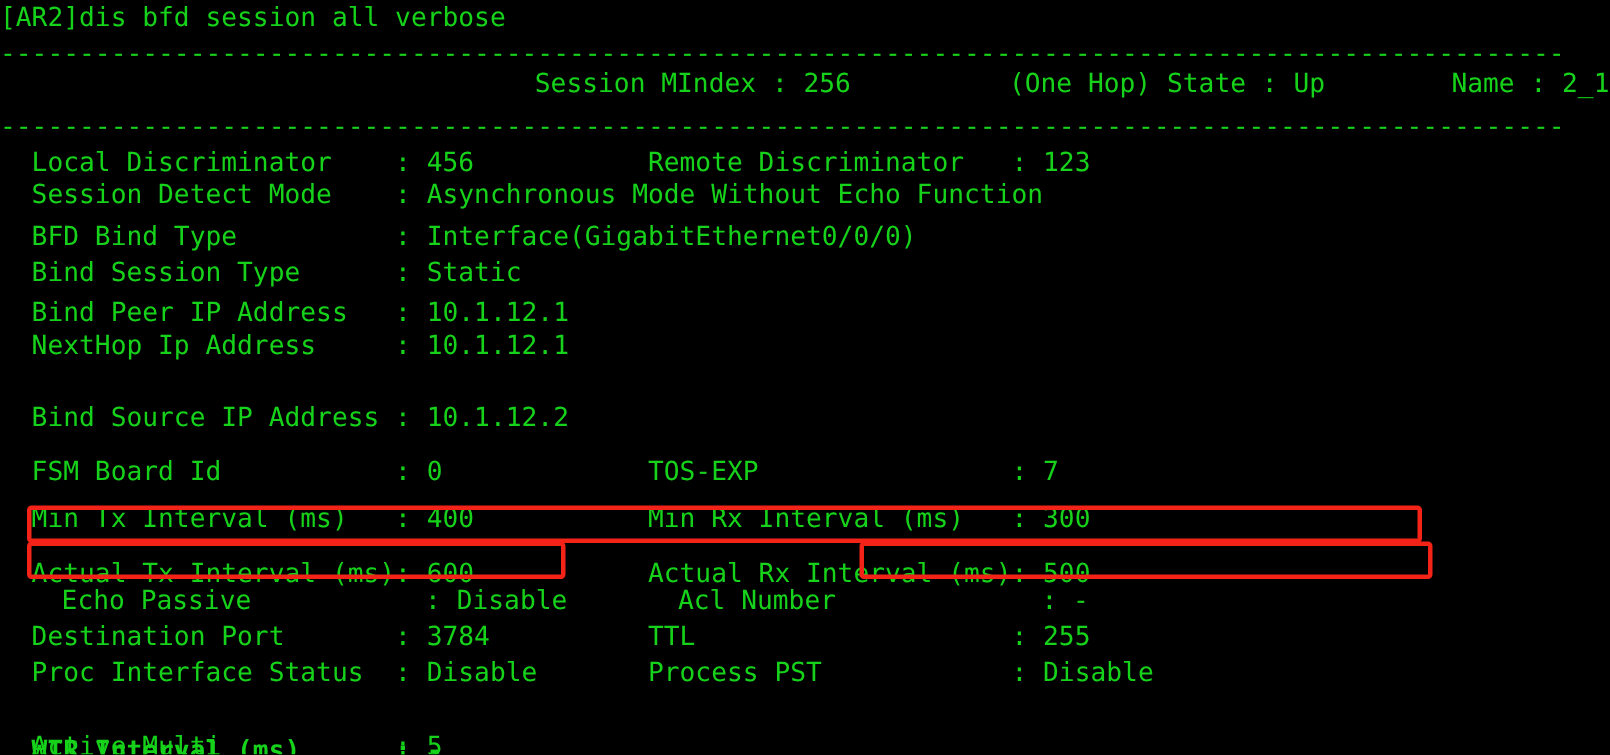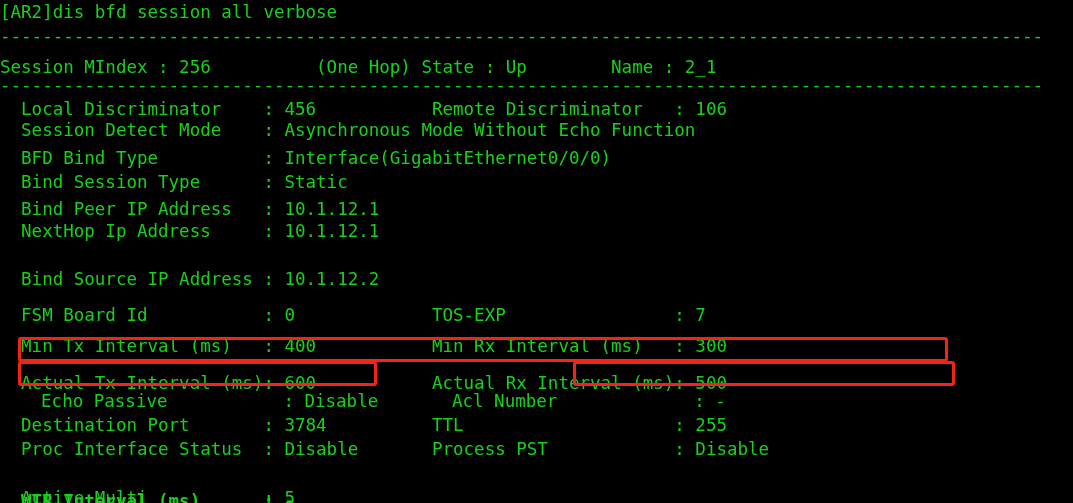--- a/index.html
+++ b/index.html
@@ -47,25 +47,25 @@
 </style>
 </head>
 <body>
 
 <div id="terminal">
 
   <div class="term-line" style="top:0px;">[AR2]dis bfd session all verbose</div>
 
   <div class="term-line sep-line" style="top:24.3px;">---------------------------------------------------------------------------------------------------</div>
 
-  <div class="term-line" style="top:55px;">Session MIndex : 256          (One Hop) State : Up        Name : 2_1</div>
+  <div class="term-line" style="top:44px;text-align:right;">Session MIndex : 256          (One Hop) State : Up        Name : 2_1</div>
 
   <div class="term-line sep-line" style="top:72.9px;">---------------------------------------------------------------------------------------------------</div>
 
-  <div class="term-line" style="top:97.2px;">  Local Discriminator    : 456           Remote Discriminator   : 106</div>
+  <div class="term-line" style="top:97.2px;">  Local Discriminator    : 456           Remote Discriminator   : 123</div>
   <div class="term-line" style="top:118px;">  Session Detect Mode    : Asynchronous Mode Without Echo Function</div>
   <div class="term-line" style="top:145.8px;">  BFD Bind Type          : Interface(GigabitEthernet0/0/0)</div>
   <div class="term-line" style="top:170.1px;">  Bind Session Type      : Static</div>
   <div class="term-line" style="top:197px;">  Bind Peer IP Address   : 10.1.12.1</div>
   <div class="term-line" style="top:218.7px;">  NextHop Ip Address     : 10.1.12.1</div>
   <div class="term-line" style="top:267.3px;">  Bind Source IP Address : 10.1.12.2</div>
   <div class="term-line" style="top:303px;">  FSM Board Id           : 0             TOS-EXP                : 7</div>
   <div class="term-line" style="top:315.9px;margin-top:18px;">  Min Tx Interval (ms)   : 400           Min Rx Interval (ms)   : 300</div>
   <div class="term-line" style="top:340.2px;margin-top:31px;">  Actual Tx Interval (ms): 600           Actual Rx Interval (ms): 500</div>
   <div class="term-line" style="top:388.8px;margin-left:20px;">  Echo Passive           : Disable       Acl Number             : -</div>

